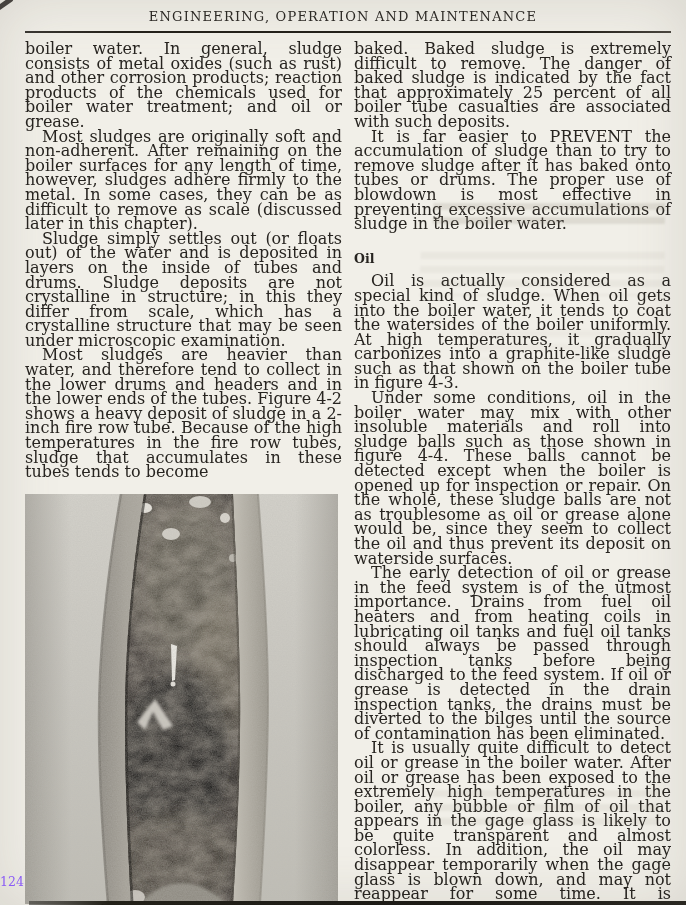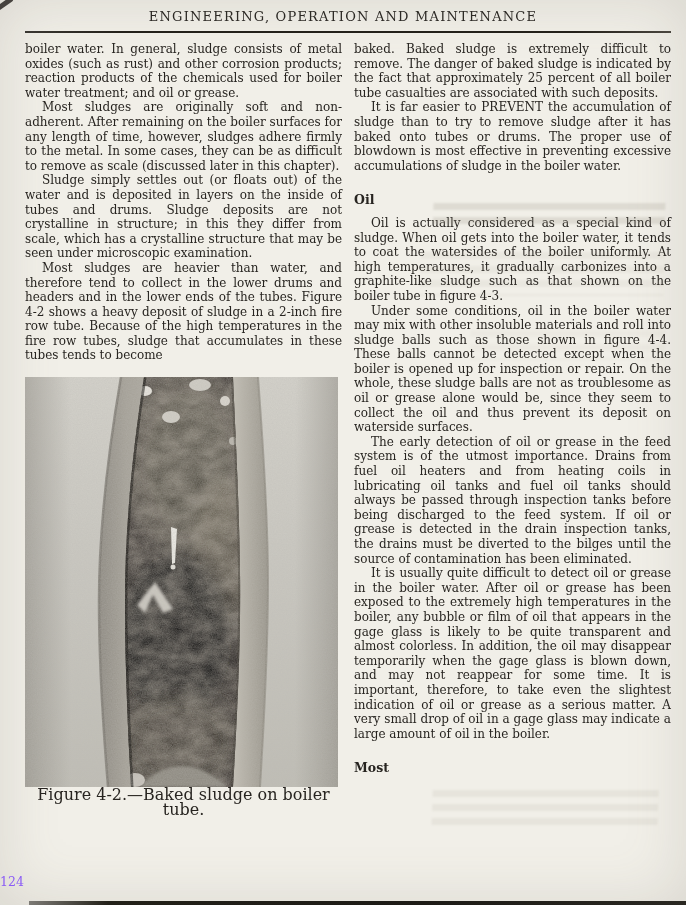--- a/index.html
+++ b/index.html
@@ -26,21 +26,21 @@
   .hdr-rule{
     position:absolute;top:31px;left:25px;width:646px;height:2px;
     background:linear-gradient(90deg,#3a3732,#232019 15%,#232019 85%,#4a463f);
   }
   .cols{
     position:absolute;top:42px;left:25px;width:646px;
     display:flex;gap:12px;
   }
   .col{width:317px;}
   .para{
-    font-size:12px;line-height:14.6px;
+    font-size:16px;line-height:14.6px;
     text-align:justify;
     color:var(--ink);
   }
   .para.indent{text-indent:17px;}
   .sec-head{
     font-size:12.5px;line-height:14.6px;
     margin-top:20px;margin-bottom:8px;
     color:var(--ink);
   }
   .figure{margin-top:14px;}

